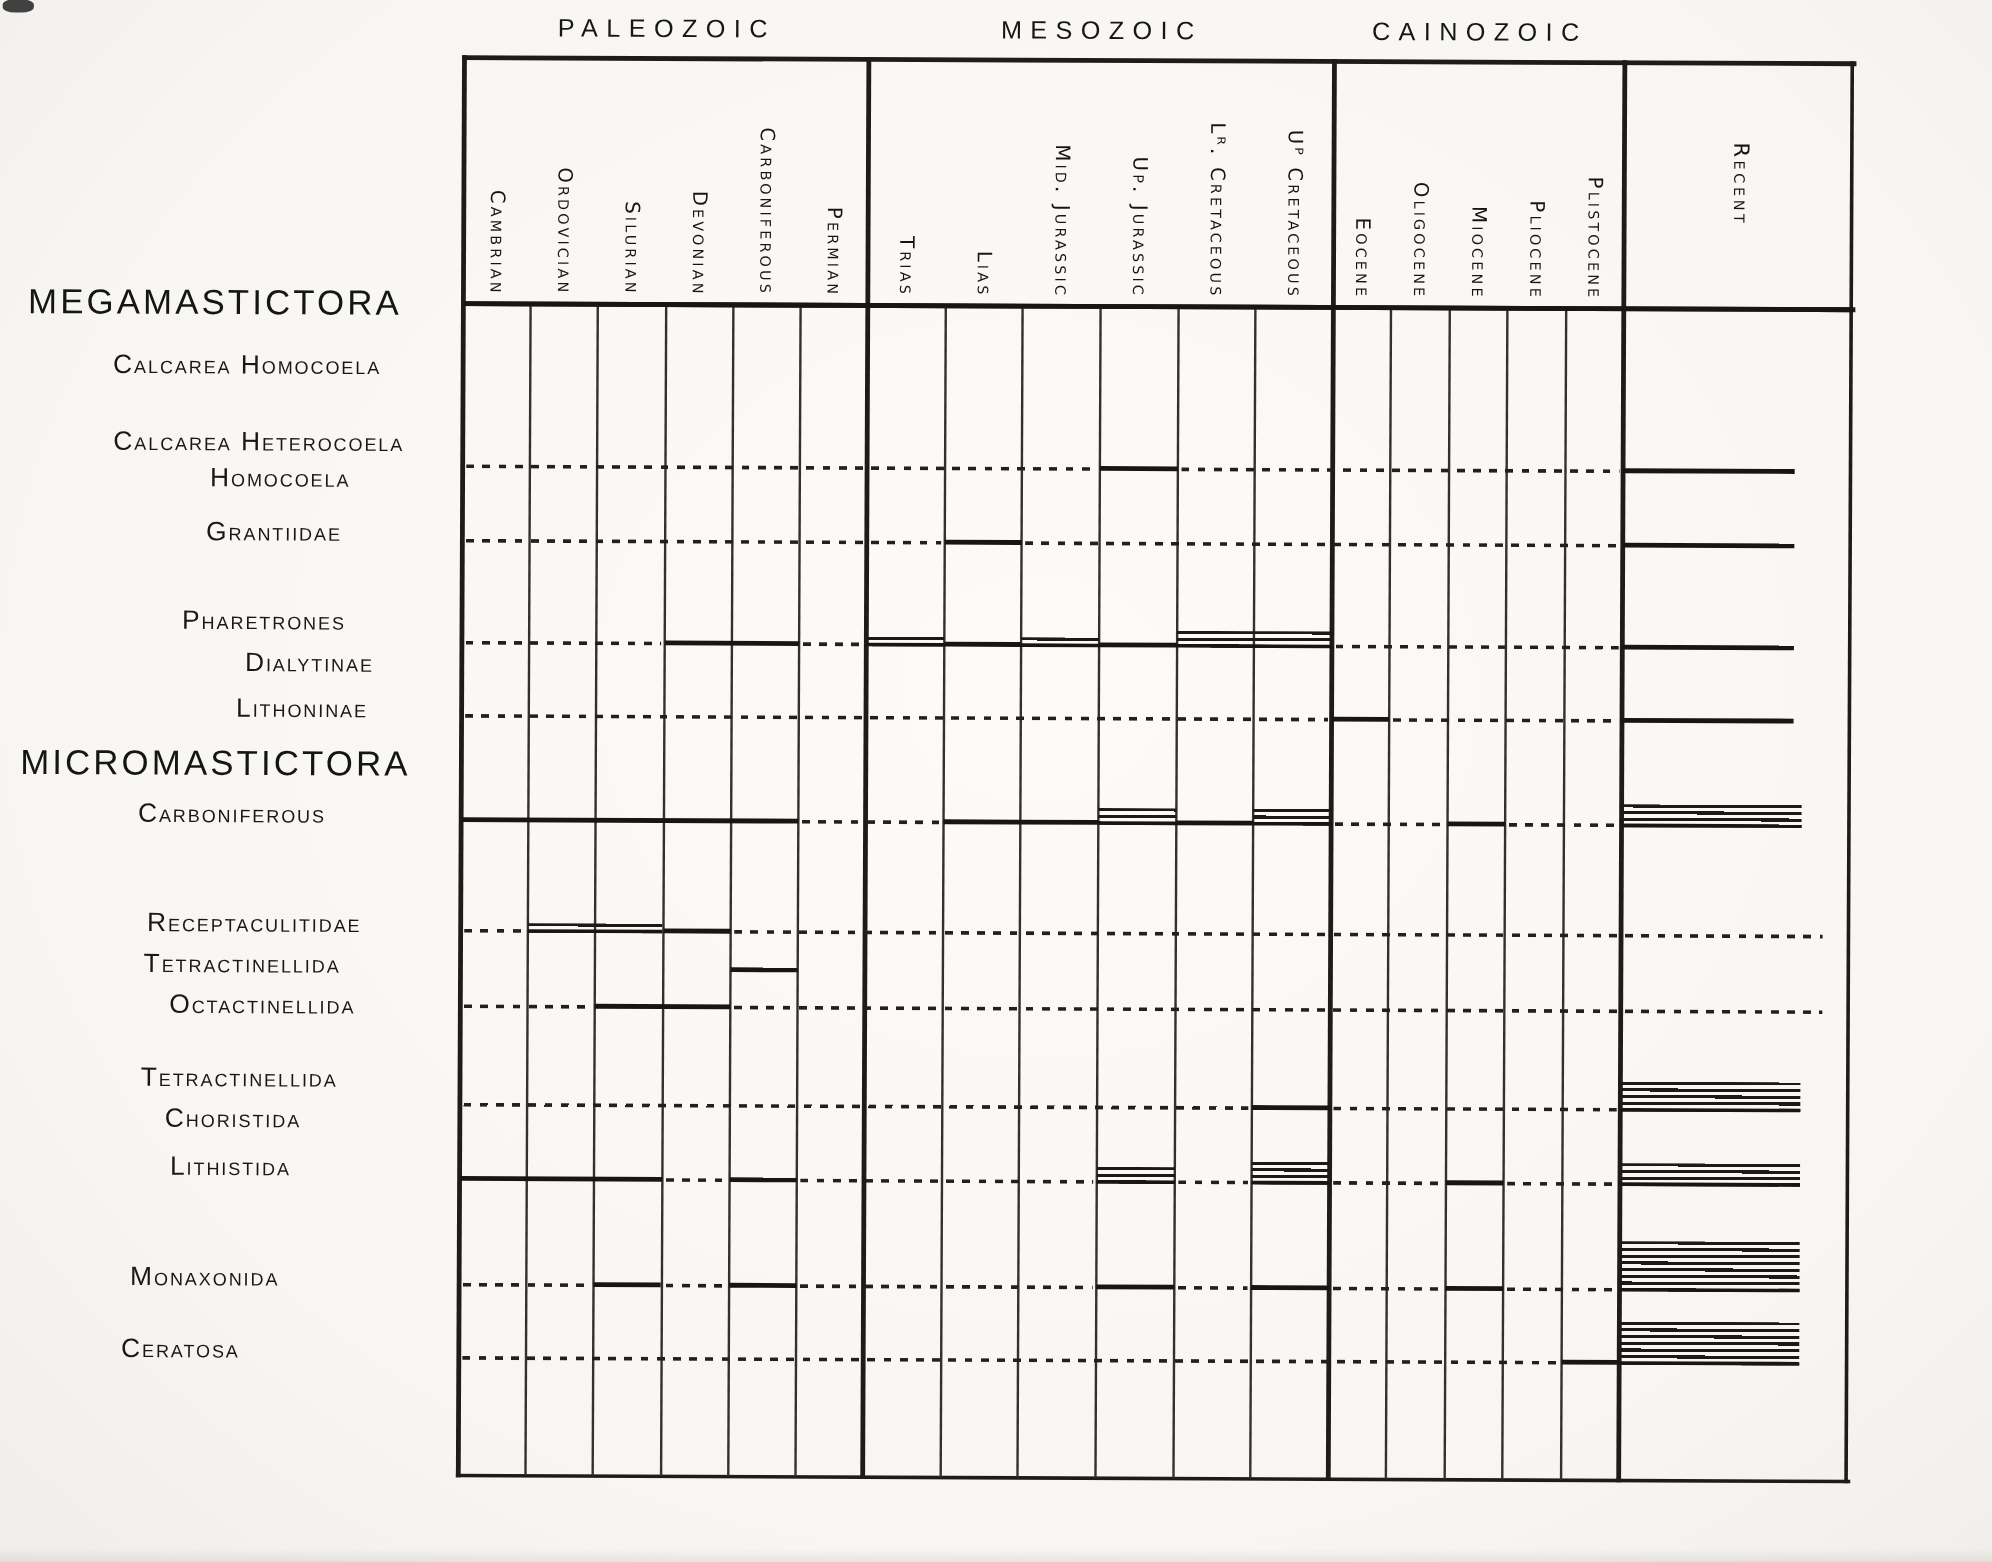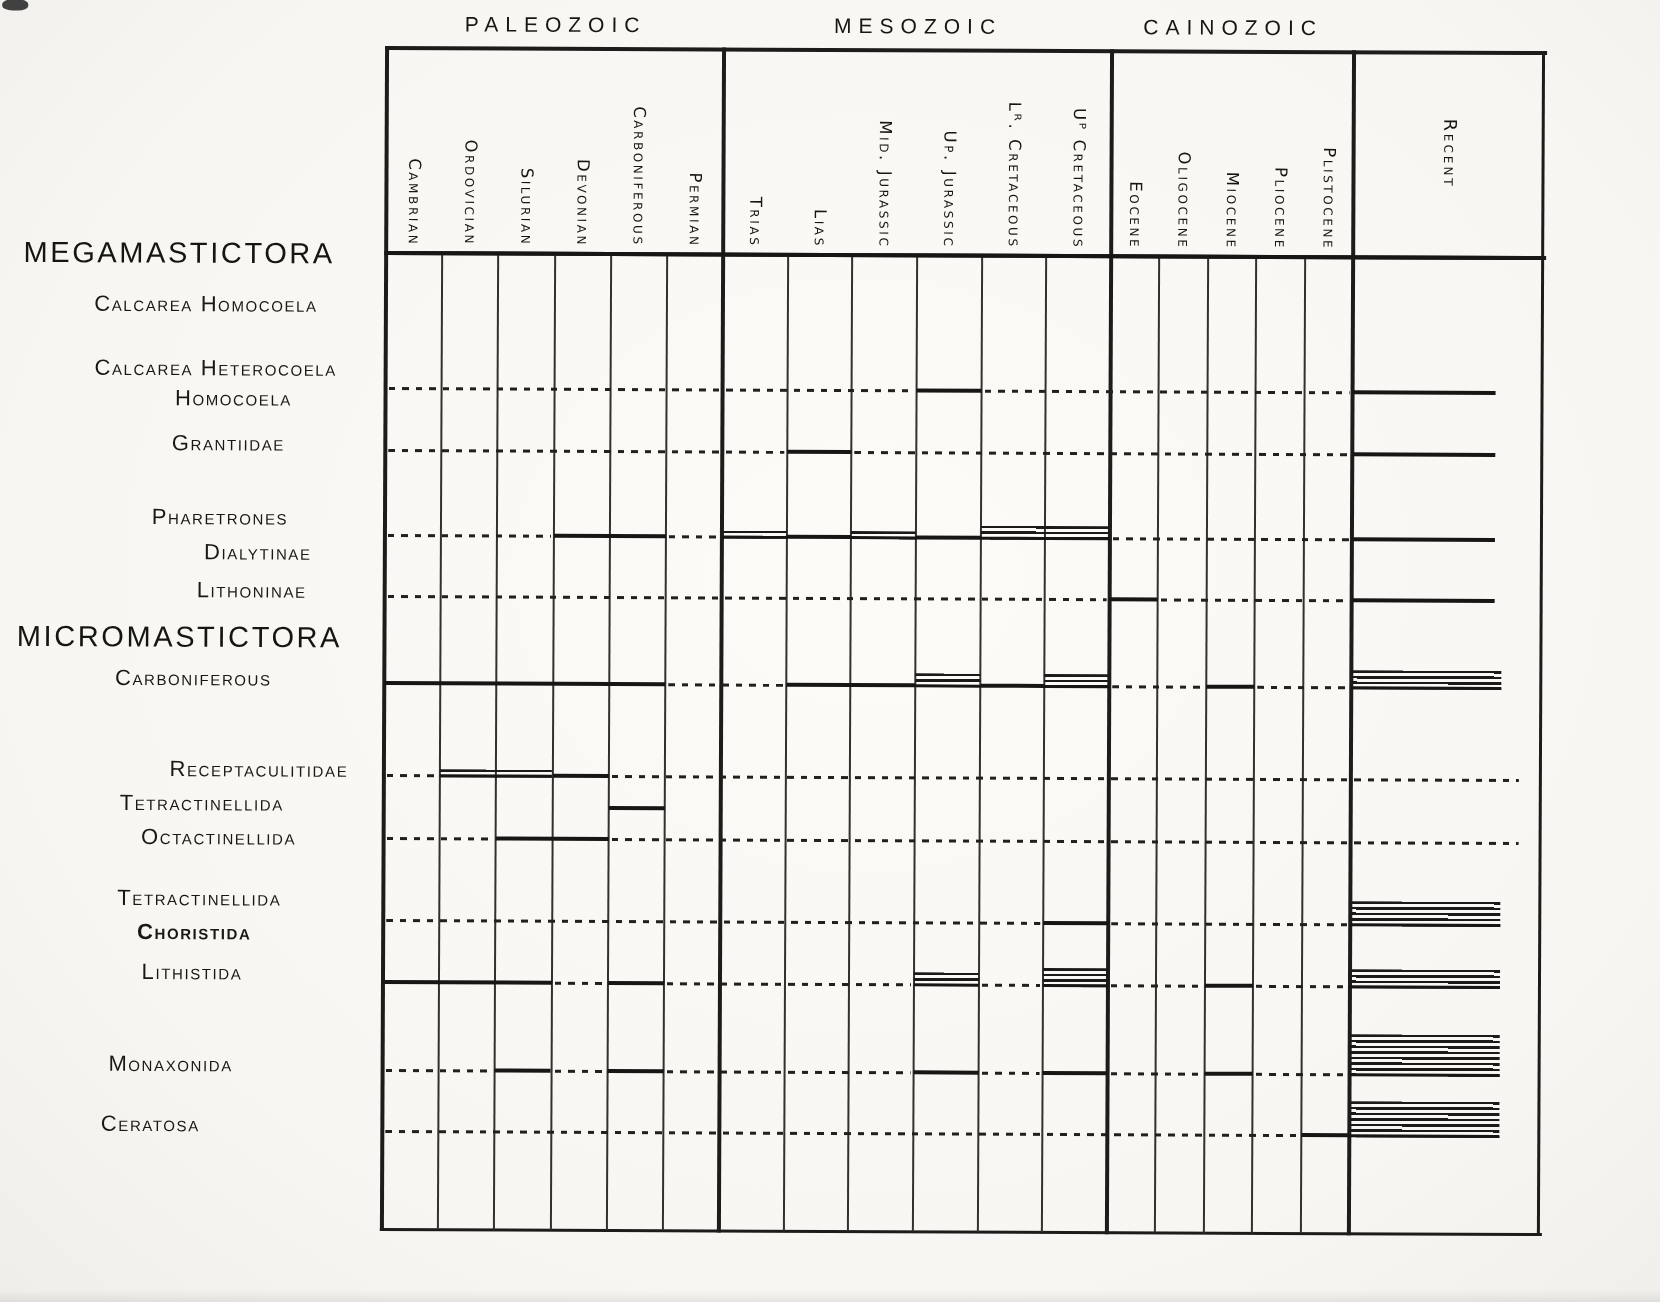--- a/index.html
+++ b/index.html
@@ -158,36 +158,36 @@
     <div class="hatch" style="left: 916px; top: 673.2px; width: 64.6667px; height: 13.8px;"></div>
     <div class="solidseg" style="left: 916px; top: 683.5px; width: 64.6667px; height: 3.4px;"></div>
     <div class="solidseg" style="left: 980.667px; top: 683px; width: 64.6667px;"></div>
     <div class="hatch" style="left: 1045.33px; top: 673.2px; width: 64.6667px; height: 13.8px;"></div>
     <div class="solidseg" style="left: 1045.33px; top: 683.5px; width: 64.6667px; height: 3.4px;"></div>
     <div class="dash" style="left: 1113px; top: 683.5px; width: 90.8px;"></div>
     <div class="solidseg" style="left: 1206.8px; top: 683px; width: 48.4px;"></div>
     <div class="dash" style="left: 1258.2px; top: 683.5px; width: 90.8px;"></div>
     <div class="hatch" style="left: 1352px; top: 667.6px; width: 150px; height: 19.4px;"></div>
     <div class="solidseg" style="left: 1352px; top: 683.5px; width: 150px; height: 3.4px;"></div>
-    <div class="rowlabel" style="left: 213px; top: 772px; margin-left: 47px;">Receptaculitidae</div>
+    <div class="rowlabel" style="left: 213px; top: 772px;">Receptaculitidae</div>
     <div class="dash" style="left: 388px; top: 775.5px; width: 50.1667px;"></div>
     <div class="hatch" style="left: 441.167px; top: 770.8px; width: 56.1667px; height: 8.2px;"></div>
     <div class="solidseg" style="left: 441.167px; top: 775.5px; width: 56.1667px; height: 3.4px;"></div>
     <div class="hatch" style="left: 497.333px; top: 770.8px; width: 56.1667px; height: 8.2px;"></div>
     <div class="solidseg" style="left: 497.333px; top: 775.5px; width: 56.1667px; height: 3.4px;"></div>
     <div class="solidseg" style="left: 553.5px; top: 775px; width: 56.1667px;"></div>
     <div class="dash" style="left: 612.667px; top: 775.5px; width: 907.333px;"></div>
     <div class="rowlabel" style="left: 203px; top: 806px;">Tetractinellida</div>
     <div class="solidseg" style="left: 609.667px; top: 807px; width: 56.1667px;"></div>
     <div class="rowlabel" style="left: 220px; top: 840px;">Octactinellida</div>
     <div class="dash" style="left: 388px; top: 838.5px; width: 106.333px;"></div>
     <div class="solidseg" style="left: 497.333px; top: 838px; width: 112.333px;"></div>
     <div class="dash" style="left: 612.667px; top: 838.5px; width: 907.333px;"></div>
     <div class="rowlabel" style="left: 201px; top: 901px;">Tetractinellida</div>
-    <div class="rowlabel" style="left: 196px; top: 935px; font-weight: bold;">Choristida</div>
+    <div class="rowlabel" style="left: 196px; top: 935px;">Choristida</div>
     <div class="dash" style="left: 388px; top: 920.5px; width: 654.333px;"></div>
     <div class="solidseg" style="left: 1045.33px; top: 920px; width: 64.6667px;"></div>
     <div class="dash" style="left: 1113px; top: 920.5px; width: 236px;"></div>
     <div class="hatch" style="left: 1352px; top: 899px; width: 150px; height: 25px;"></div>
     <div class="solidseg" style="left: 1352px; top: 920.5px; width: 150px; height: 3.4px;"></div>
     <div class="rowlabel" style="left: 194px; top: 975px;">Lithistida</div>
     <div class="solidseg" style="left: 385px; top: 982px; width: 168.5px;"></div>
     <div class="dash" style="left: 556.5px; top: 982.5px; width: 50.1667px;"></div>
     <div class="solidseg" style="left: 609.667px; top: 982px; width: 56.1667px;"></div>
     <div class="dash" style="left: 668.833px; top: 982.5px; width: 244.167px;"></div>

